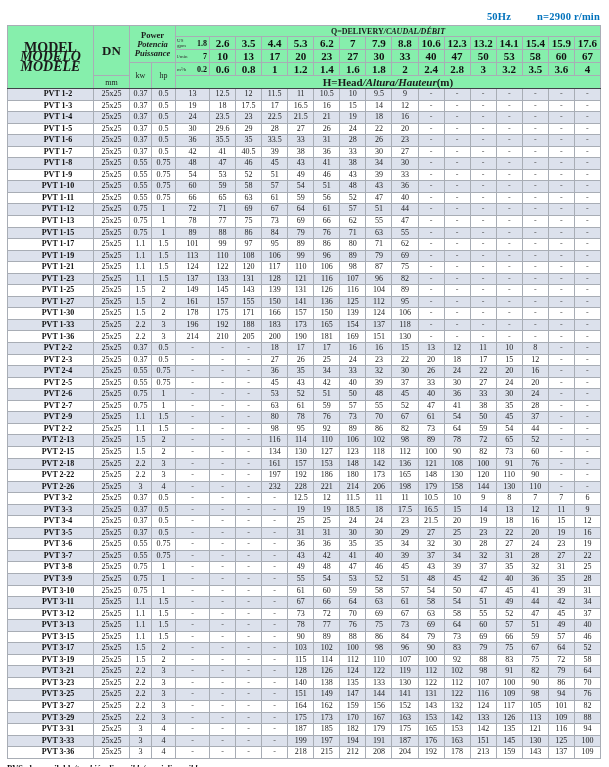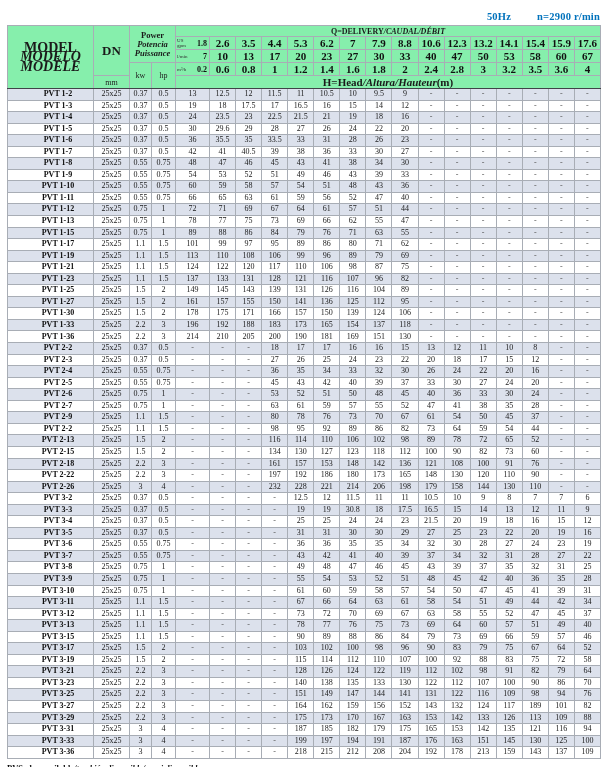--- a/index.html
+++ b/index.html
@@ -952,21 +952,21 @@
           <td class="model-cell">PVT 3-3</td>
           <td class="dn-cell">25x25</td>
           <td class="kw-cell">0.37</td>
           <td class="hp-cell">0.5</td>
           <td class="head-cell dash">-</td>
           <td class="head-cell dash">-</td>
           <td class="head-cell dash">-</td>
           <td class="head-cell dash">-</td>
           <td class="head-cell">19</td>
           <td class="head-cell">19</td>
-          <td class="head-cell">30.8</td>
+          <td class="head-cell">18.5</td>
           <td class="head-cell">18</td>
           <td class="head-cell">17.5</td>
           <td class="head-cell">16.5</td>
           <td class="head-cell">15</td>
           <td class="head-cell">14</td>
           <td class="head-cell">13</td>
           <td class="head-cell">12</td>
           <td class="head-cell">11</td>
           <td class="head-cell">9</td>
         </tr>
@@ -1333,21 +1333,21 @@
           <td class="head-cell dash">-</td>
           <td class="head-cell">164</td>
           <td class="head-cell">162</td>
           <td class="head-cell">159</td>
           <td class="head-cell">156</td>
           <td class="head-cell">152</td>
           <td class="head-cell">143</td>
           <td class="head-cell">132</td>
           <td class="head-cell">124</td>
           <td class="head-cell">117</td>
-          <td class="head-cell">189</td>
+          <td class="head-cell">105</td>
           <td class="head-cell">101</td>
           <td class="head-cell">82</td>
         </tr>
         <tr>
           <td class="model-cell">PVT 3-29</td>
           <td class="dn-cell">25x25</td>
           <td class="kw-cell">2.2</td>
           <td class="hp-cell">3</td>
           <td class="head-cell dash">-</td>
           <td class="head-cell dash">-</td>

